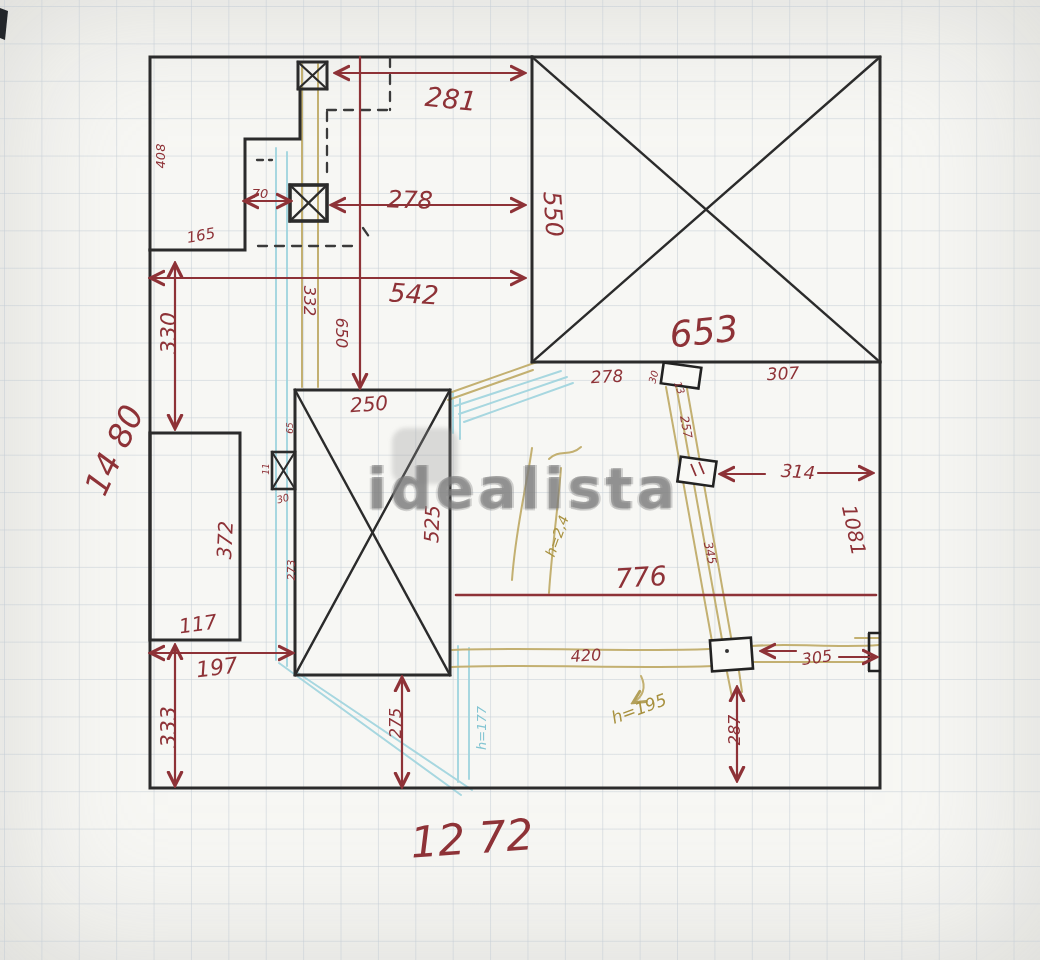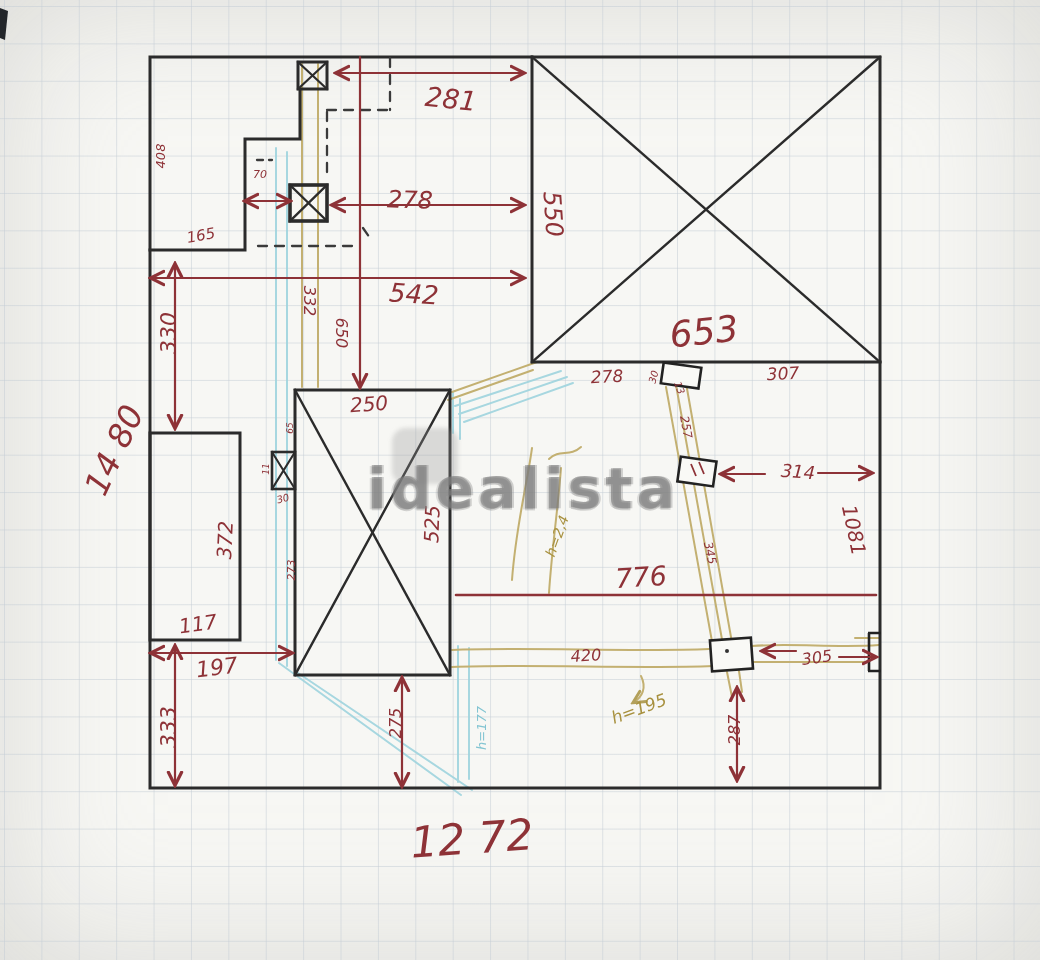--- a/index.html
+++ b/index.html
@@ -153,21 +153,21 @@
     <path d="M456,595 H876" stroke-width="2.6"></path>
     <path d="M722,474 H765" marker-start="url(#ar)"></path>
     <path d="M818,473 H871" marker-end="url(#ar)"></path>
     <path d="M763,651 H796" marker-start="url(#ar)"></path>
     <path d="M839,657 H875" marker-end="url(#ar)"></path>
   </g>
 </svg>
 
 <span class="lb red" style="left:451px;top:99px;font-size:27px;--r:6deg">281</span>
 <span class="lb red" style="left:410px;top:200px;font-size:24px;--r:2deg">278</span>
-<span class="lb red" style="left:260px;top:174px;font-size:11px">70</span>
+<span class="lb red" style="left:260px;top:193px;font-size:13px">70</span>
 <span class="lb red" style="left:201px;top:236px;font-size:15px;--r:-10deg">165</span>
 <span class="lb red" style="left:160px;top:156px;font-size:13px;--r:-90deg">408</span>
 <span class="lb red" style="left:414px;top:294px;font-size:26px;--r:4deg">542</span>
 <span class="lb red" style="left:309px;top:301px;font-size:16px;--r:90deg">332</span>
 <span class="lb red" style="left:341px;top:333px;font-size:16px;--r:90deg">650</span>
 <span class="lb red" style="left:553px;top:214px;font-size:24px;--r:86deg">550</span>
 <span class="lb red" style="left:704px;top:332px;font-size:36px;--r:-6deg">653</span>
 <span class="lb red" style="left:607px;top:377px;font-size:17px;--r:-3deg">278</span>
 <span class="lb red" style="left:654px;top:377px;font-size:10px;--r:-75deg">30</span>
 <span class="lb red" style="left:679px;top:388px;font-size:10px;--r:70deg">13</span>

